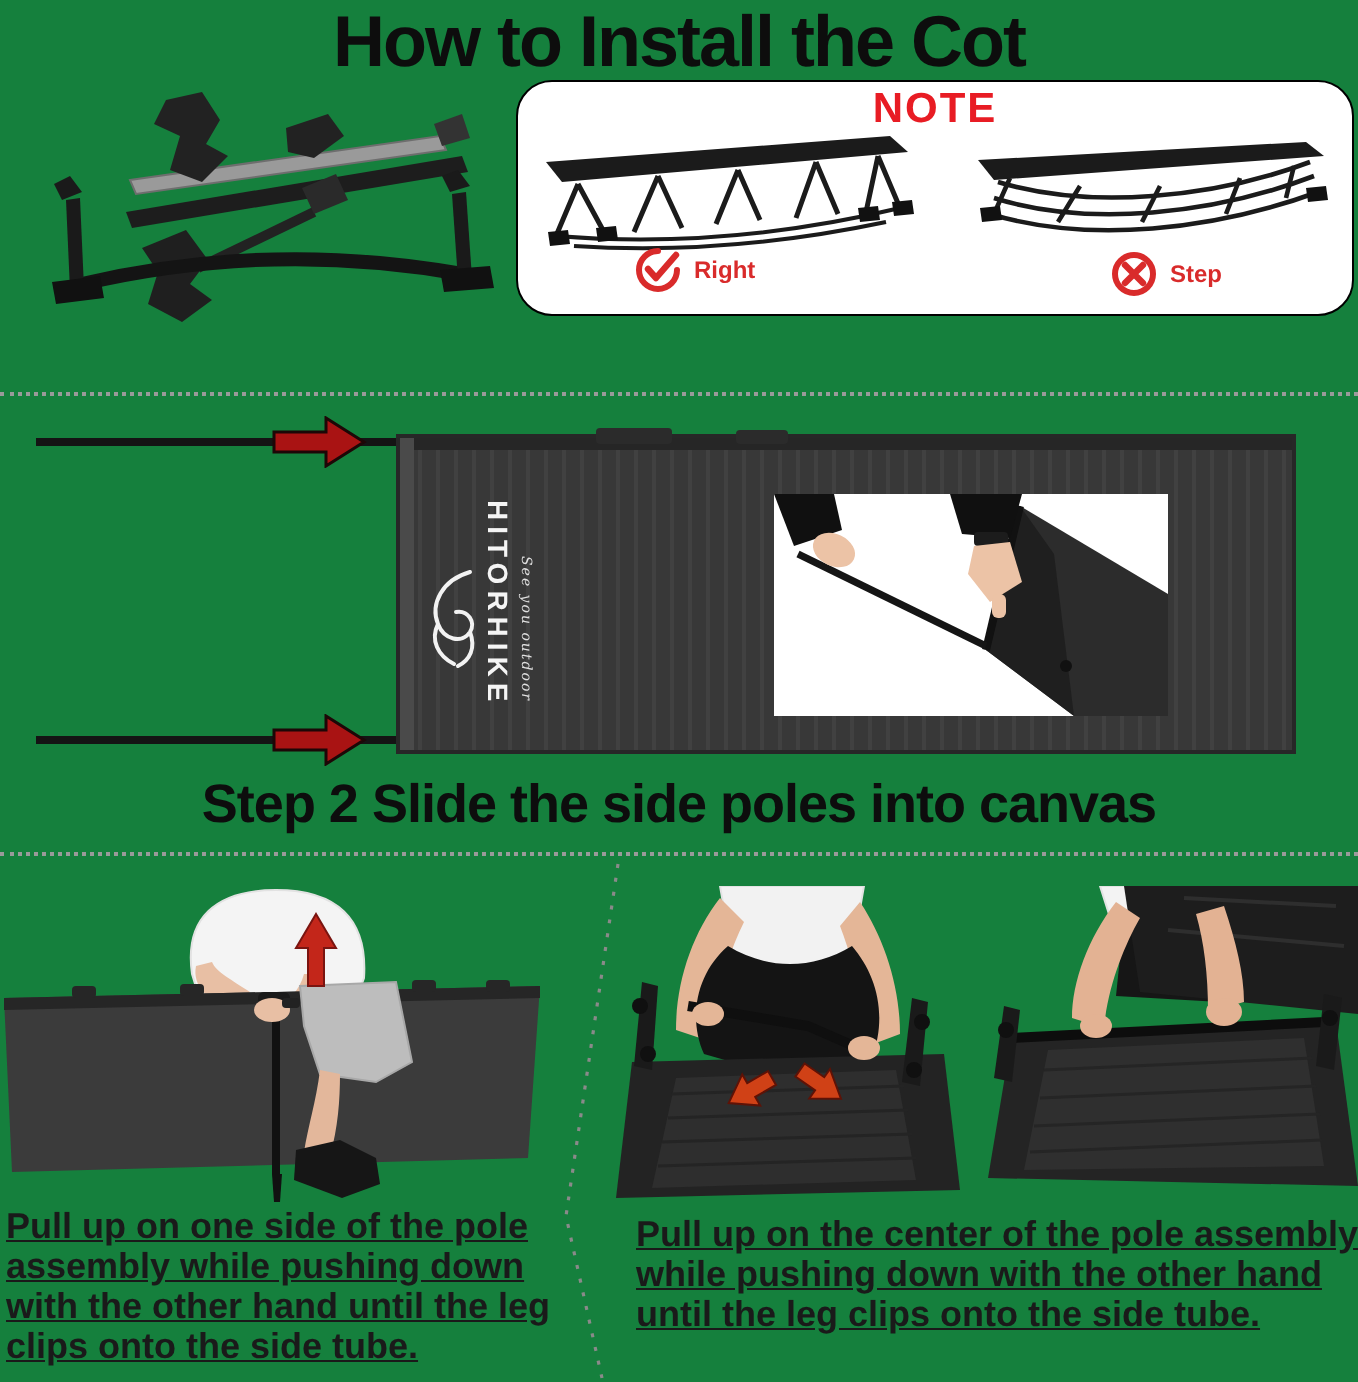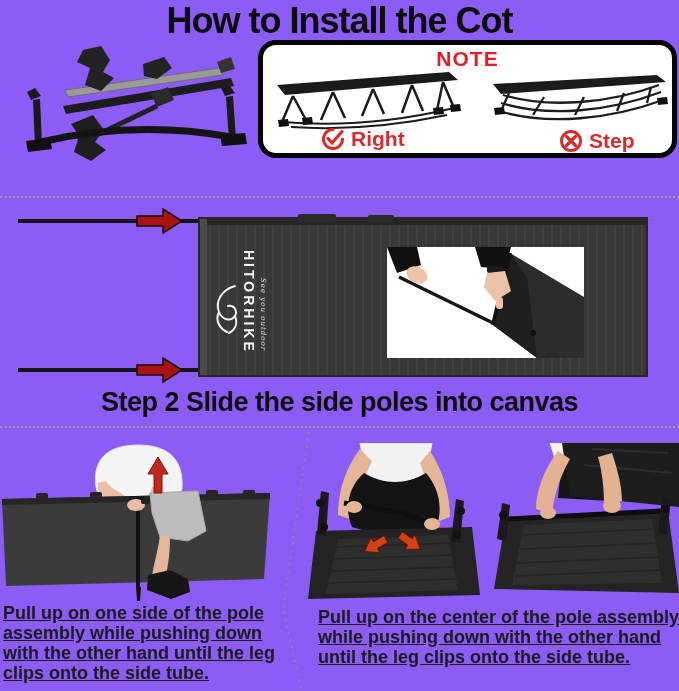--- a/index.html
+++ b/index.html
@@ -1,41 +1,41 @@
 <!DOCTYPE html>
 <html><head>
 <meta charset="utf-8">
 <style>
   * { margin:0; padding:0; box-sizing:border-box; }
   html,body { background:#ffffff; }
   body { font-family:"Liberation Sans", sans-serif; color:#111; }
-  #stage { position:relative; width:679px; height:691px; background:#8b5cf6; overflow:hidden; margin:0 auto; }
+  #stage { position:relative; width:679px; height:691px; background:#15803d; overflow:hidden; margin:0 auto; }
 
   .abs { position:absolute; }
 
   
   .page-title { left:0; top:0; width:679px; text-align:center;
     font-size:36px; font-weight:800; letter-spacing:-1px; color:#0d0d0d; }
   .step-heading { width:679px; text-align:center; font-size:27px; font-weight:800;
     letter-spacing:-0.5px; color:#0d0d0d; }
   #step1-heading { left:0; top:160px; }
   #step2-heading { left:0; top:387px; }
 
   
   .dotted-h { left:0; width:679px; height:0; border-top:2px dotted #9a9a9a; }
   #sep1 { top:196px; }
   #sep2 { top:426px; }
 
   
   #note-box { left:258px; top:40px; width:419px; height:118px;
-    border:5px solid #000000; border-radius:18px; background:#fff; }
+    border:1px solid #000000; border-radius:18px; background:#fff; }
   #note-title { position:absolute; left:0; right:0; top:2px; text-align:center;
     color:#e81c24; font-size:21px; font-weight:800; letter-spacing:1px; }
   .verdict { position:absolute; display:flex; align-items:center; gap:6px;
-    color:#d92b2b; font-size:21px; font-weight:800; }
+    color:#d92b2b; font-size:12px; font-weight:800; }
   #verdict-right { left:58px; top:82px; }
   #verdict-wrong { left:296px; top:84px; }
 
   
   .pole { background:#141414; height:4px; }
   #pole-top { left:18px; top:219px; width:184px; }
   #pole-bottom { left:18px; top:368px; width:190px; }
 
   #cot-canvas { left:198px; top:217px; width:450px; height:160px;
     background:

